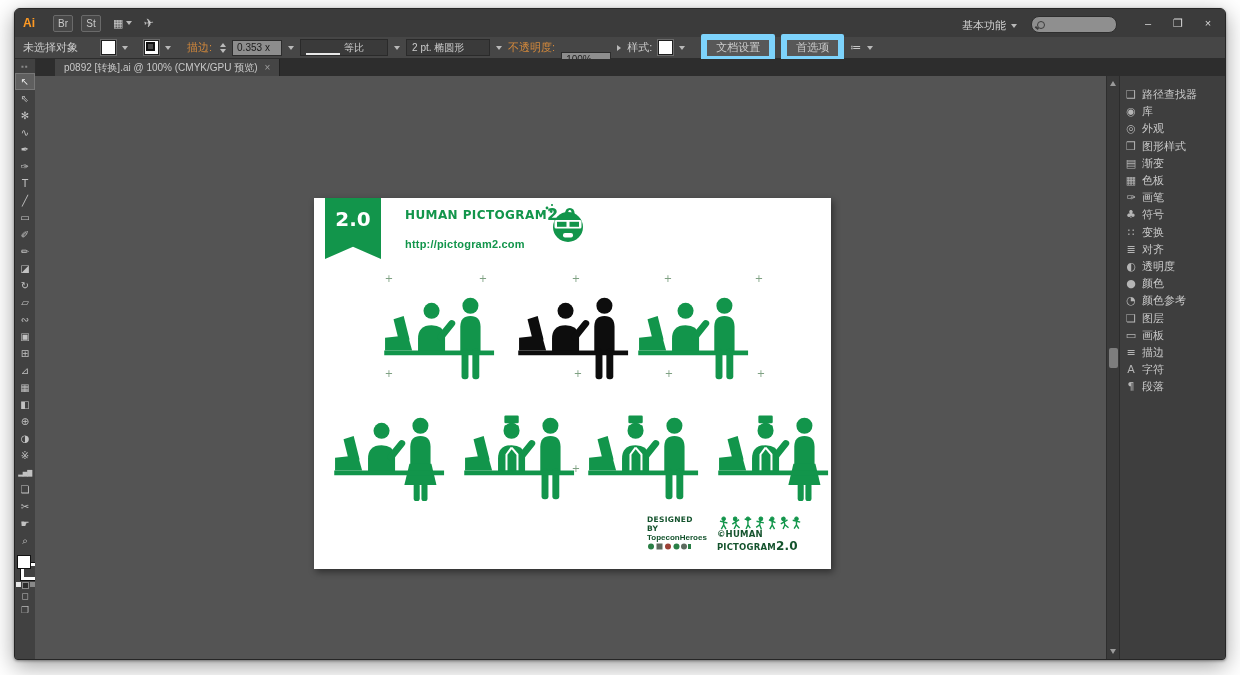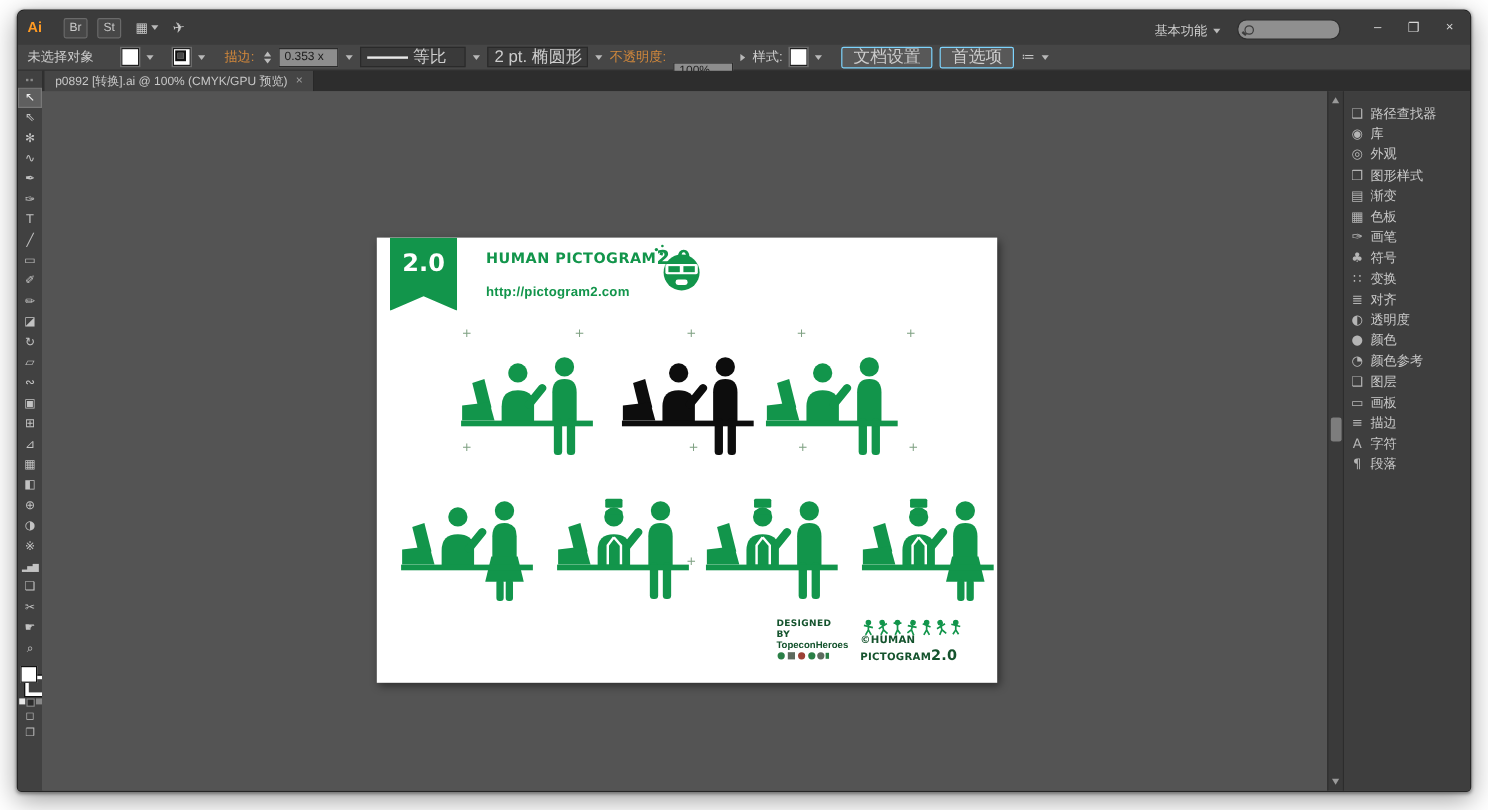--- a/index.html
+++ b/index.html
@@ -33,31 +33,31 @@
   .orange{color:#d2883b;}
   .swatch{width:13px;height:13px;background:#fff;border:1px solid #1f1f1f;box-shadow:0 0 0 1px #6b6b6b;}
   .swatch.stroke-sw{background:#fff;position:relative;}
   .swatch.stroke-sw::after{content:"";position:absolute;left:3px;top:3px;width:5px;height:5px;background:#464646;outline:2px solid #111;}
   .stepper{display:flex;flex-direction:column;gap:2px;margin-left:2px;}
   .stepper i{width:0;height:0;border-left:3px solid transparent;border-right:3px solid transparent;display:block;}
   .stepper .up{border-bottom:4px solid #bbb;}
   .stepper .dn{border-top:4px solid #bbb;}
   .field{height:14px;background:#8d8d8d;border:1px solid #2c2c2c;color:#1c1c1c;font-size:10px;
     display:flex;align-items:center;padding:0 4px;}
-  .darkfield{height:15px;background:#3a3a3a;border:1px solid #2a2a2a;color:#ccc;font-size:14px;
-    display:flex;align-items:center;gap:4px;padding:0 5px;}
+  .darkfield{height:15px;background:#3a3a3a;border:1px solid #2a2a2a;color:#ccc;font-size:10px;
+    display:flex;align-items:flex-end;gap:4px;padding:0 5px;}
   .strokeline{width:34px;height:2px;background:#e8e8e8;}
-  .cb-btn{height:16px;background:#585858;border:1px solid #7dd3fc;border-radius:2px;color:#ccc;
-    font-size:14px;display:flex;align-items:center;padding:0 9px;}
+  .cb-btn{height:16px;background:#585858;border:6px solid #7dd3fc;border-radius:2px;color:#ccc;
+    font-size:11px;display:flex;align-items:center;padding:0 9px;}
   .arrow-r{width:0;height:0;border-top:3.5px solid transparent;border-bottom:3.5px solid transparent;border-left:4px solid #b9b9b9;display:inline-block;}
   .gap{width:4px;}
   
   .tabstrip{position:absolute;left:20px;top:50px;right:0;height:17px;background:#2d2d2d;display:flex;align-items:flex-end;}
   .doc-tab{height:17px;background:#454545;border-right:1px solid #222;display:flex;align-items:center;
-    padding:0 9px;margin-left:2px;font-size:10px;color:#c8c8c8;gap:7px;}
+    padding:0 9px;margin-left:20px;font-size:10px;color:#c8c8c8;gap:7px;}
   .tab-close{color:#9e9e9e;font-size:10px;}
   
   .toolbar{position:absolute;left:0;top:50px;bottom:0;width:20px;background:#414141;border-right:1px solid #2f2f2f;}
   .tb-grip{height:14px;display:flex;align-items:center;justify-content:center;color:#8a8a8a;font-size:8px;letter-spacing:1px;}
   .tool{width:20px;height:17px;display:flex;align-items:center;justify-content:center;color:#c2c2c2;
     font-size:10px;font-family:"DejaVu Sans",sans-serif;cursor:default;}
   .tool.small{font-size:6.5px;letter-spacing:-0.5px;}
   .tool.active{background:#5f5f5f;box-shadow:inset 0 0 0 1px #787878;color:#f0f0f0;}
   .fillstroke{position:relative;width:20px;height:26px;margin-top:4px;}
   .fs-fill{position:absolute;left:2px;top:2px;width:12px;height:12px;background:#fff;border:1px solid #111;z-index:2;}

